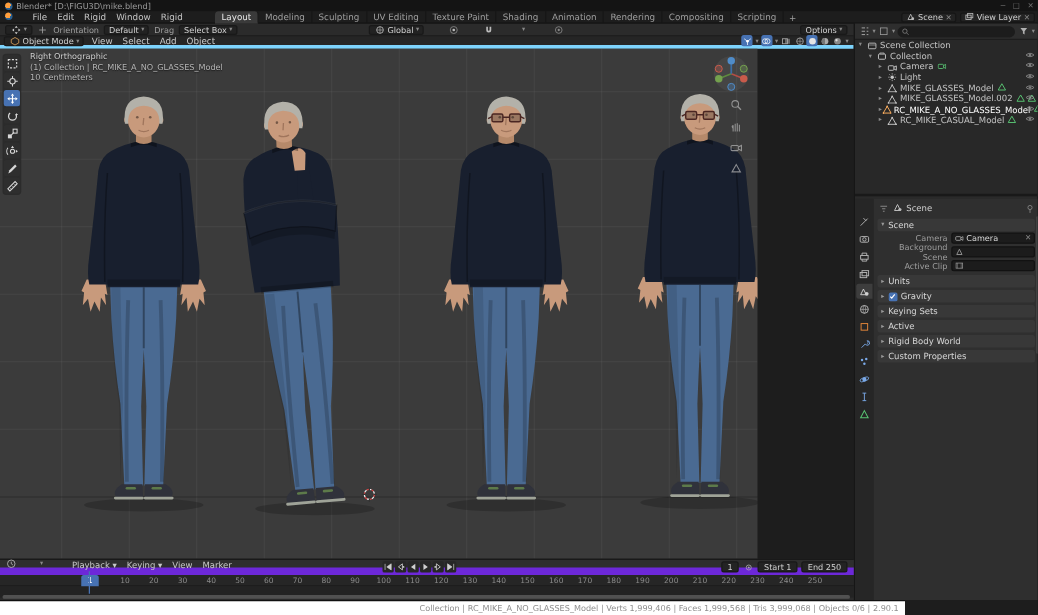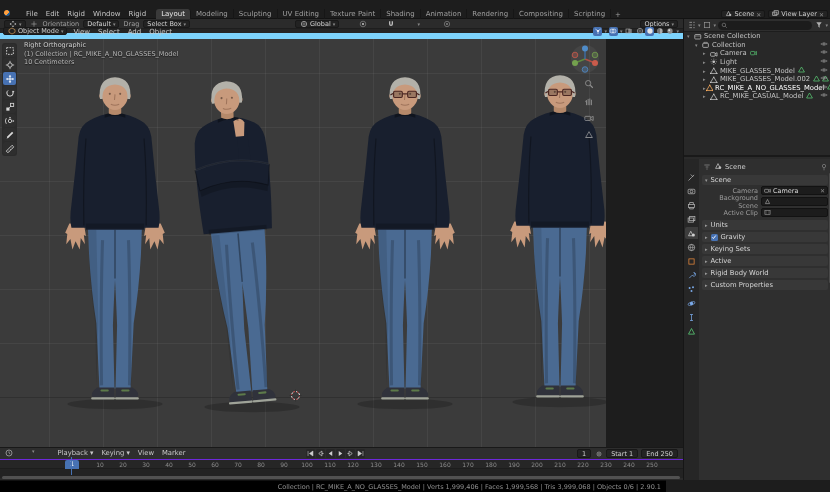--- a/index.html
+++ b/index.html
@@ -6,30 +6,30 @@
 html,body{width:830px;height:492px;overflow:hidden;background:#111}
 #app{position:relative;width:830px;height:492px;background:#1d1d1d;color:#bdbdbd;font-size:8px}
 
 #titlebar{position:absolute;left:0;top:0;width:830px;height:9px;background:#141414;display:flex;align-items:center;gap:3px;padding:0 4px;font-size:6.5px;color:#9a9a9a}
 #blender-logo{width:6px;height:6px;border-radius:50%;background:radial-gradient(circle at 35% 35%,#ff9f3e 0 45%,#2a5f8f 46% 100%)}
 #win-controls{position:absolute;right:3px;top:0;height:9px;display:flex;gap:6px;align-items:center;font-size:6px;color:#6f6f6f}
 
 #topbar{position:absolute;left:0;top:9px;width:830px;height:10px;background:#1d1d1d;display:flex;align-items:center;border-bottom:1px solid #131313}
 #menus{display:flex;align-items:center;padding-left:12px}
 .menu{padding:0 4px;font-size:7px;color:#c5c5c5;cursor:default}
-#ws-tabs{display:flex;align-items:flex-end;height:10px;margin-left:6px}
+#ws-tabs{display:flex;align-items:flex-end;height:10px;margin-left:22px}
 .ws-tab{padding:1px 5px;font-size:7px;color:#9f9f9f;border-right:1px solid #161616}
 .ws-tab.active{background:#3a3a3a;color:#e8e8e8;border-radius:3px 3px 0 0}
 .ws-add{padding:0 4px;color:#9f9f9f;font-size:7px}
 #topbar-right{position:absolute;right:2px;top:9px;height:10px;display:flex;gap:3px;align-items:center}
 .tb-chip{display:flex;align-items:center;gap:2px;background:#232323;border:1px solid #161616;border-radius:2px;padding:0 3px;height:8px;font-size:6.5px;color:#cfcfcf}
 .tb-chip .x{color:#8a8a8a;font-size:6px}
 
 #toolsettings{position:absolute;left:0;top:19px;width:683px;height:10px;background:#2b2b2b;border-bottom:1px solid #1e1e1e;display:flex;align-items:center;gap:4px;padding:0 4px}
-#vpheader{position:absolute;left:0;top:29px;width:683px;height:10px;background:#252525;border-bottom:6px solid #7dd3fc;display:flex;align-items:center;gap:2px;padding:0 3px}
+#vpheader{position:absolute;left:0;top:29px;width:683px;height:10px;background:#252525;border-bottom:3px solid #7dd3fc;display:flex;align-items:center;gap:2px;padding:0 3px}
 .chip{display:flex;align-items:center;gap:2px;background:#222;border:1px solid #191919;border-radius:2px;padding:0 3px;height:8px;font-size:6.5px;color:#d0d0d0}
 .lbl{font-size:6.5px;color:#9f9f9f}
 .caret{font-size:5px;color:#8a8a8a}
 .hmenu{padding:0 4px;font-size:7px;color:#c9c9c9}
 .igroup{display:flex;align-items:center;gap:1px}
 .hicon{width:9px;height:9px;display:inline-flex;align-items:center;justify-content:center;border-radius:2px}
 .hicon.on{background:#4772b3}
 .hicon svg{width:8px;height:8px}
 #ts-right{position:absolute;left:295px;display:flex;gap:19px;align-items:center}
 #options-chip{position:absolute;right:5px}
@@ -76,41 +76,50 @@
 .panel-h .exp{font-size:5px;color:#9a9a9a}
 .prow{display:flex;align-items:center;height:11px;gap:3px}
 .prow .plabel{width:56px;text-align:right;font-size:6.5px;color:#9c9c9c}
 .pfield{flex:1;display:flex;align-items:center;gap:2px;background:#1c1c1c;border:1px solid #121212;border-radius:2px;height:9px;padding:0 2px;font-size:6.5px;color:#d8d8d8}
 .pfield .x{margin-left:auto;color:#8a8a8a;font-size:6px}
 .cb{width:7px;height:7px;background:#4772b3;border-radius:1.5px;display:inline-flex;align-items:center;justify-content:center}
 .cb svg{width:6px;height:6px}
 #prop-scroll{position:absolute;right:0;top:14px;width:2px;height:110px;background:#4a4a4a;border-radius:1px}
 
 #timeline{position:absolute;left:0;top:447px;width:683px;height:33px;background:#2b2b2b;border-top:1px solid #191919}
-#tl-header{height:12px;display:flex;gap:19px;padding:0 4px;background:#2e2e2e;border-bottom:1px solid #6d28d9}
+#tl-header{height:12px;display:flex;align-items:center;gap:19px;padding:0 4px;background:#2e2e2e;border-bottom:6px solid #6d28d9}
 #tl-transport{position:absolute;left:306px;top:1px;display:flex;gap:1px}
 .tbtn{width:9px;height:9px;display:flex;align-items:center;justify-content:center;background:#272727;border-radius:1.5px}
 .tbtn svg{width:7px;height:7px}
 #tl-fields{position:absolute;right:5px;top:1px;display:flex;gap:3px;align-items:center}
 .tl-chip{display:flex;gap:2px;align-items:center;background:#232323;border:1px solid #181818;border-radius:2px;height:9px;padding:0 4px;font-size:6.5px;color:#d0d0d0}
 #tl-ruler{position:relative;height:9px;background:#262626;border-bottom:1px solid #1d1d1d}
 .tick{position:absolute;top:1px;font-size:6px;color:#8b8b8b;transform:translateX(-50%)}
 #playhead{position:absolute;left:65px;top:0;width:14px;height:9px;background:#4772b3;border-radius:2px 2px 0 0;color:#fff;font-size:6.5px;text-align:center;line-height:9px}
 #playline{position:absolute;left:71px;top:9px;width:1px;height:18px;background:#4772b3}
 #tl-track{height:9px;background:#232323}
 #tl-scroll{position:absolute;left:2px;bottom:1px;width:678px;height:3px;background:#5c5c5c;border-radius:2px;opacity:.8}
 
-#statusbar{position:absolute;left:0;top:480px;width:666px;height:12px;background:#000000;border-top:1px solid #101010;display:flex;align-items:center}
+#statusbar{position:absolute;left:0;top:480px;width:724px;height:12px;background:#ffffff;border-top:1px solid #101010;display:flex;align-items:center}
 #status-text{margin-left:auto;padding-right:5px;font-size:6.5px;color:#8f8f8f}
 </style>
 </head>
 <body>
 
 <div id="app">
 
+  <div id="titlebar">
+    <span id="blender-logo"></span>
+    <span>Blender* [D:\FIGU3D\mike.blend]</span>
+    <span id="win-controls">
+      <span>─</span>
+      <span>□</span>
+      <span>✕</span>
+    </span>
+  </div>
 
   <div id="topbar">
     <span id="blender-logo2" style="margin-left:4px"><span id="blender-logo" style="display:inline-block"></span></span>
     <span id="menus">
         <span class="menu">File</span>
         <span class="menu">Edit</span>
         <span class="menu">Rigid</span>
         <span class="menu">Window</span>
         <span class="menu">Rigid</span>
       </span>

